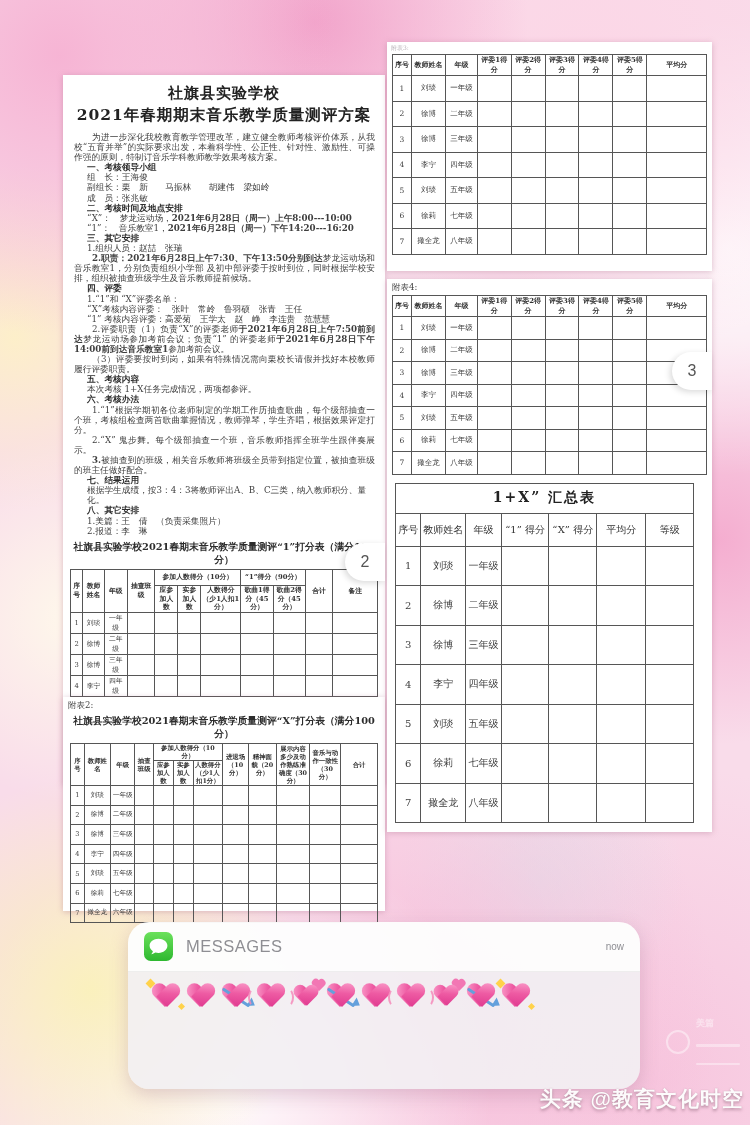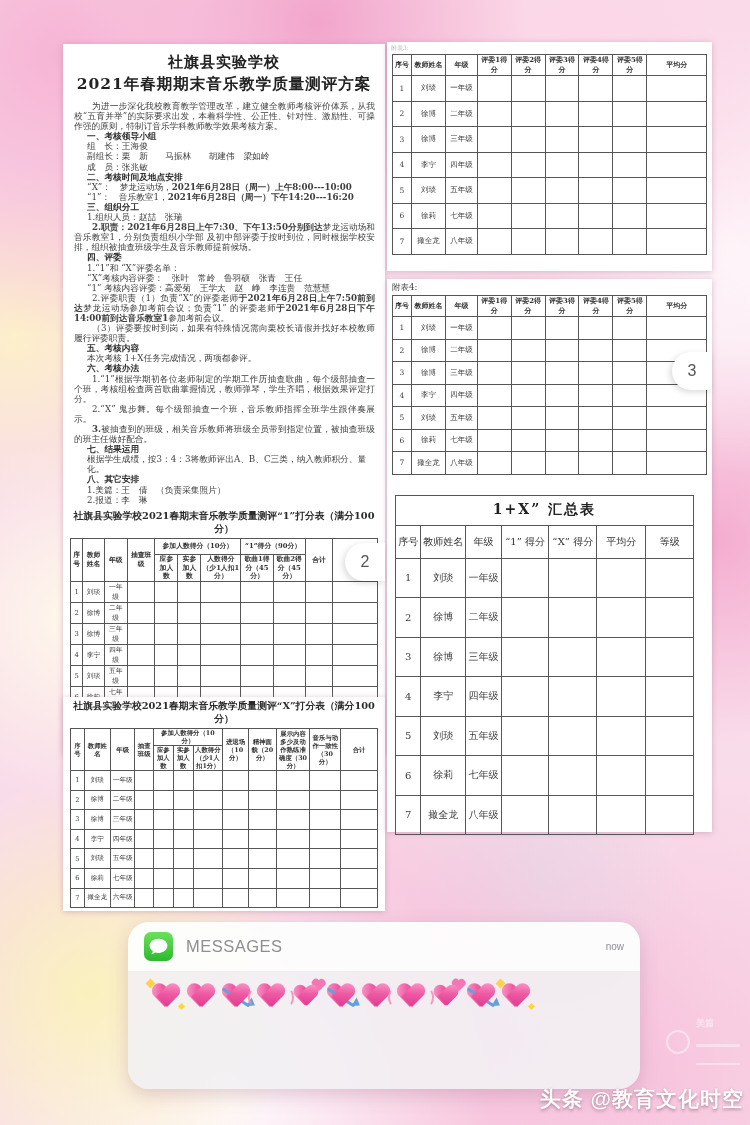--- a/index.html
+++ b/index.html
@@ -15,21 +15,21 @@
       radial-gradient(circle at 10% 55%, rgba(255,251,235,.9) 0, rgba(255,251,235,0) 20%),
       radial-gradient(circle at 96% 48%, rgba(243,158,199,.75) 0, rgba(243,158,199,0) 22%),
       radial-gradient(circle at 12% 88%, rgba(250,242,180,.85) 0, rgba(250,242,180,0) 18%),
       radial-gradient(circle at 30% 97%, rgba(255,255,255,.9) 0, rgba(255,255,255,0) 22%),
       radial-gradient(circle at 55% 90%, rgba(246,185,215,.8) 0, rgba(246,185,215,0) 28%),
       radial-gradient(circle at 72% 78%, rgba(222,228,236,.6) 0, rgba(222,228,236,0) 14%),
       radial-gradient(circle at 88% 96%, rgba(247,196,221,.9) 0, rgba(247,196,221,0) 25%),
       radial-gradient(circle at 50% 40%, rgba(255,255,255,.65) 0, rgba(255,255,255,0) 30%);
   }
   .page{position:absolute;background:#fff;box-shadow:0 1px 6px rgba(170,110,140,.4);}
-  #p1{left:63px;top:44px;width:322px;height:710px;}
+  #p1{left:63px;top:75px;width:322px;height:710px;}
   #p2{left:63px;top:697px;width:322px;height:214px;}
   #p3{left:387px;top:42px;width:325px;height:229px;}
   #p4{left:387px;top:279px;width:325px;height:553px;}
 
   
   .docfont{font-family:"DejaVu Serif","Liberation Serif",serif;}
   .doc-title{font-weight:700;text-align:center;font-size:15px;letter-spacing:1px;color:#222;}
   #t1line{padding-top:9px;}
   #t2line{padding-top:2px;font-size:15.5px;}
   .doc-body{padding:6px 10px 0 11px;font-size:8.7px;line-height:10.1px;color:#3e3e3e;}
@@ -50,21 +50,21 @@
   #t1w td{height:18.5px;font-size:6.8px;}
   #t1w thead th{font-size:6.8px;line-height:1.3;}
   #t1w thead tr:first-child th{height:15px;}
   #t2w td{height:18.6px;font-size:6.6px;}
   #t2w thead th{font-size:6.4px;line-height:1.25;}
   #t2w thead tr:first-child th{height:13px;}
   #t3w table,#t4w table{width:calc(100% - 10px);}
   #t3w thead th,#t4w thead th{font-size:7px;height:20px;}
   #t3w td{height:24.5px;font-size:7.5px;}
   #t4w td{height:21.5px;font-size:7.5px;}
-  #t5w table{width:calc(100% - 26px);margin:20px 18px 0 8px;}
+  #t5w table{width:calc(100% - 26px);margin:8px 18px 0 8px;}
   #t5w .tbl-title-cell{font-size:14px;font-weight:700;height:29px;letter-spacing:2px;color:#222;}
   #t5w thead th.colh{font-size:10px;height:32px;font-weight:400;}
   #t5w td{height:38.5px;font-size:10px;}
 
   
   .page-badge{position:absolute;background:#fff;width:40px;height:38px;border-radius:19px 0 0 19px;
     box-shadow:-2px 2px 6px rgba(0,0,0,.15);color:#555;font-size:16px;line-height:38px;text-align:center;}
   #badge2{left:345px;top:543px;}
   #badge3{left:672px;top:352px;}
 
@@ -122,21 +122,21 @@
     <div class="doc-title" id="t2line">2021年春期期末音乐教学质量测评方案</div>
     <div class="doc-body">
         <div class="dl p"><span>为进一步深化我校教育教学管理改革，建立健全教师考核评价体系，从我校“五育并举”的实际要求出发，本着科学性、公正性、针对性、激励性、可操作强的原则，特制订音乐学科教师教学效果考核方案。</span></div>
         <div class="dl h"><span class="b">一、考核领导小组</span></div>
         <div class="dl l"><span>组　长：王海俊</span></div>
         <div class="dl l"><span>副组长：栗　新　　马振林　　胡建伟　梁如岭</span></div>
         <div class="dl l"><span>成　员：张兆敏</span></div>
         <div class="dl h"><span class="b">二、考核时间及地点安排</span></div>
         <div class="dl l"><span>“X”：　梦龙运动场，</span><span class="b">2021年6月28日（周一）上午8:00---10:00</span></div>
         <div class="dl l"><span>“1”：　音乐教室1，</span><span class="b">2021年6月28日（周一）下午14:20---16:20</span></div>
-        <div class="dl h"><span class="b">三、组织分工</span></div>
+        <div class="dl h"><span class="b">三、其它安排</span></div>
         <div class="dl l"><span>1.组织人员：赵喆　张瑞</span></div>
         <div class="dl p"><span class="b">2.职责：</span><span class="b">2021年6月28日上午7:30、下午13:50分别到达</span><span>梦龙运动场和音乐教室1，分别负责组织小学部 及初中部评委于按时到位，同时根据学校安排，组织被抽查班级学生及音乐教师提前候场。</span></div>
         <div class="dl h"><span class="b">四、评委</span></div>
         <div class="dl l"><span>1.“1”和 “X”评委名单：</span></div>
         <div class="dl l"><span>“X”考核内容评委：　张叶　常岭　鲁羽硕　张青　王任</span></div>
         <div class="dl l"><span>“1” 考核内容评委：高爱菊　王学太　赵　峥　李连贵　范慧慧</span></div>
         <div class="dl p"><span>2.评委职责（1）负责“X”的评委老师</span><span class="b">于2021年6月28日上午7:50前到达</span><span>梦龙运动场参加考前会议；负责“1” 的评委老师</span><span class="b">于2021年6月28日下午14:00前到达音乐教室1</span><span>参加考前会议。</span></div>
         <div class="dl p"><span>（3）评委要按时到岗，如果有特殊情况需向栗校长请假并找好本校教师履行评委职责。</span></div>
         <div class="dl h"><span class="b">五、考核内容</span></div>
         <div class="dl l"><span>本次考核 1+X任务完成情况，两项都参评。</span></div>
@@ -276,20 +276,21 @@
               <td></td>
               <td></td>
               <td></td>
             </tr>
           </tbody>
         </table>
       </div>
   </div>
 
   <div class="page docfont" id="p2">
+    <div class="tbl-label">附表2:</div>
     <div class="cap">社旗县实验学校2021春期末音乐教学质量测评“X”打分表（满分100分）</div>
     <div class="twrap" id="t2w">
         <table>
           <colgroup>
             <col style="width: 4.5%;">
             <col style="width: 8.5%;">
             <col style="width: 8%;">
             <col style="width: 6%;">
             <col style="width: 6.5%;">
             <col style="width: 6.5%;">

